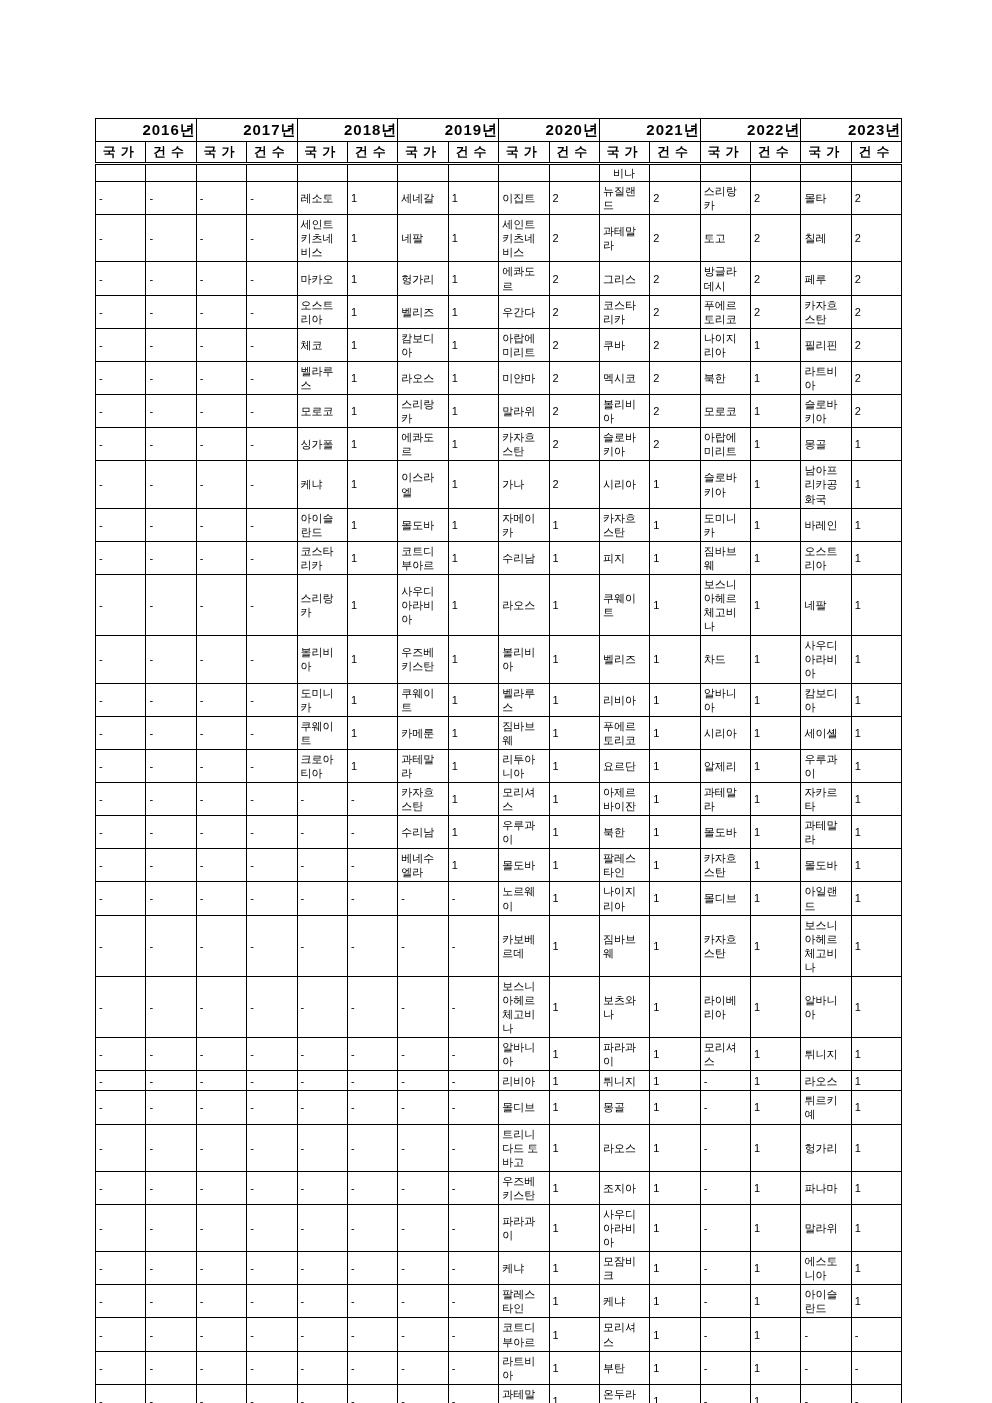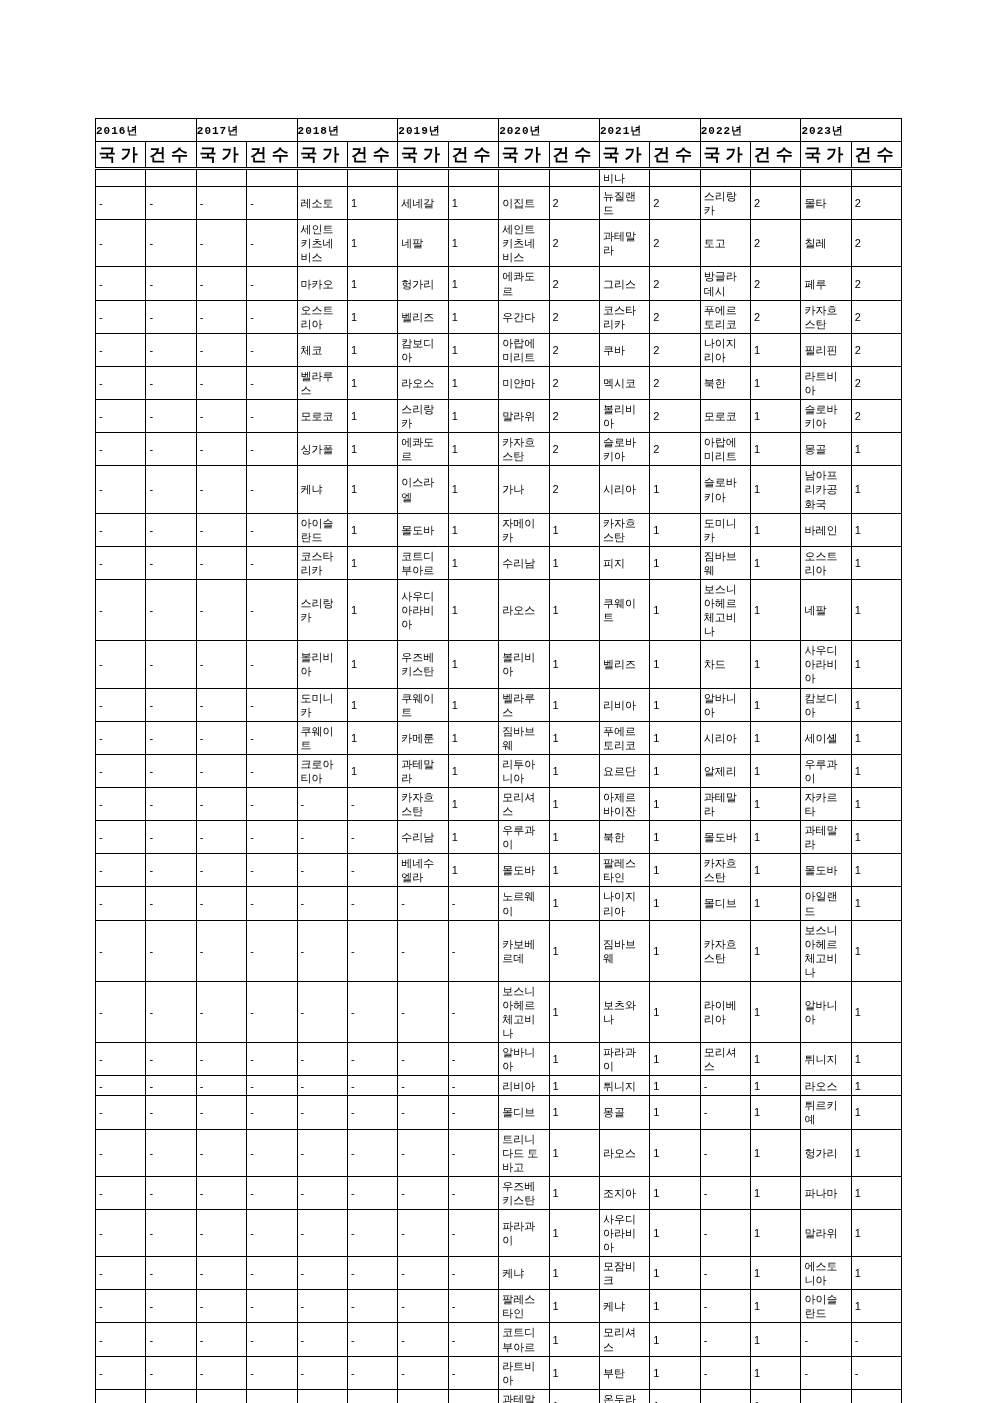--- a/index.html
+++ b/index.html
@@ -24,50 +24,49 @@
     table-layout: fixed;
   }
   table.yearly col { width: 50.4px; }
   table.yearly th, table.yearly td {
     border: 1px solid #000000;
     vertical-align: middle;
     overflow: hidden;
     background: #ffffff;
   }
   th.year {
-    font-size: 11px;
+    font-size: 15px;
     font-weight: bold;
-    text-align: left;
+    text-align: right;
     letter-spacing: 1px;
     height: 20px;
     padding: 1px 0;
-    font-family: Liberation Mono, monospace;
   }
   th.sub {
-    font-size: 17px;
+    font-size: 13px;
     font-weight: bold;
     text-align: center;
     letter-spacing: 5px;
     height: 18px;
     padding: 1px 0;
   }
   tr.subhead th {
     border-bottom: 3px double #000000;
   }
   td.country, td.count {
     font-size: 11px;
     line-height: 1.28;
     text-align: left;
     padding: 2px 3px;
     height: 15px;
     word-break: break-all;
   }
   tr.cont td {
     height: 11px;
-    padding: 1px 3px;
+    padding: 1px 13px;
   }
 </style>
 </head>
 <body>
 
 <div class="sheet">
   <table class="yearly">
     <colgroup>
         <col>
         <col>

